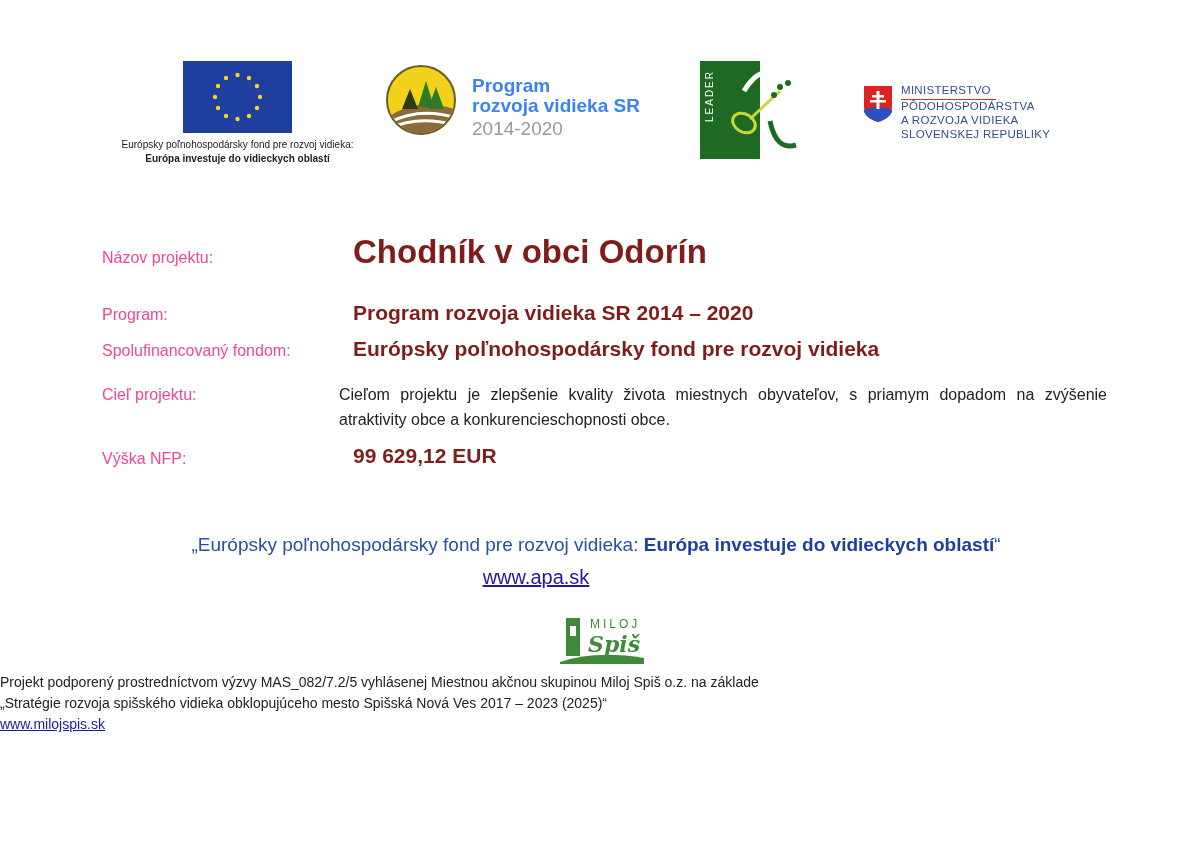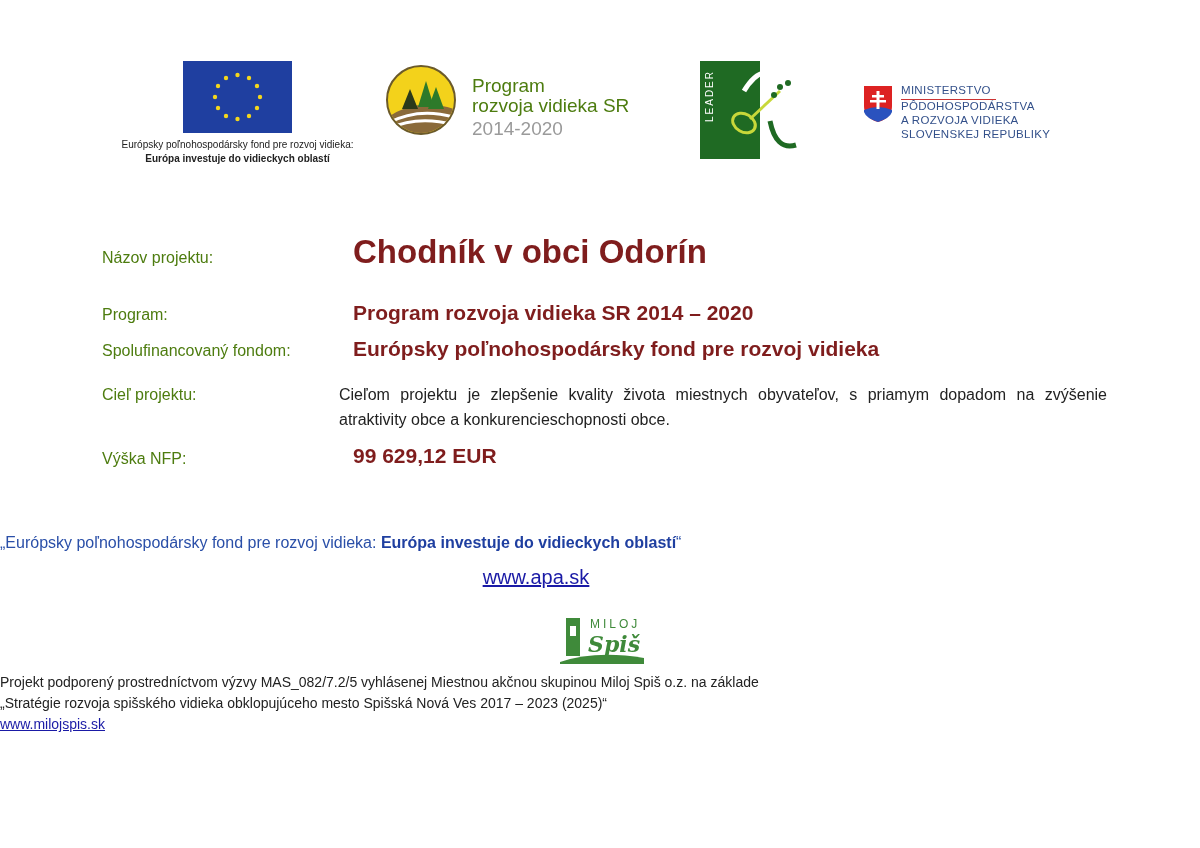--- a/index.html
+++ b/index.html
@@ -2,33 +2,33 @@
 <html><head>
 <meta charset="utf-8">
 <style>
   html, body { margin:0; padding:0; background:#ffffff; }
   body { width:1200px; height:848px; position:relative; overflow:hidden; font-family:"Liberation Sans", sans-serif; color:#111; }
   .abs { position:absolute; }
   
   .eu-flag { left:183px; top:61px; width:109px; height:72px; background:#1f3fa0; }
   .eu-caption { left:95px; top:138px; width:285px; text-align:center; font-size:10px; line-height:14px; color:#222; }
   .prv-circle { left:386px; top:65px; width:70px; height:70px; border-radius:50%; background:#f3d21b; border:2px solid #6b5a2a; box-sizing:border-box; overflow:hidden; }
-  .prv-text { left:472px; top:76px; font-size:19px; line-height:20px; font-weight:normal; color:#4d7c0f; }
+  .prv-text { left:472px; top:76px; font-size:19px; line-height:20px; font-weight:bold; color:#3b82f6; }
   .prv-year { left:472px; top:118px; font-size:19px; color:#9a9a9a; }
   .leader-bar { left:700px; top:61px; width:60px; height:98px; background:#1f6a23; }
   .leader-text { left:704px; top:70px; font-size:10px; color:#fff; writing-mode:vertical-rl; transform:rotate(180deg); letter-spacing:2px; }
   .min-shield { left:864px; top:86px; width:28px; height:36px; }
   .min-text { left:901px; top:83px; font-size:11.5px; line-height:14px; color:#33508a; letter-spacing:0.3px; }
   .min-line { left:901px; top:99px; width:95px; height:1px; background:#c33; }
   
-  .label { font-size:16px; color:#4d7c0f; }
+  .label { font-size:16px; color:#ec4899; }
   .value-title { font-size:33px; font-weight:bold; color:#7f1d1d; }
   .value-bold { font-size:21px; font-weight:bold; color:#7f1d1d; }
   .value-text { font-size:16px; line-height:25px; color:#222; text-align:justify; }
-  .quote { left:0; top:534px; width:1192px; text-align:left; font-size:16px; color:#2a4fa8; }
+  .quote { left:0; top:534px; width:1192px; text-align:center; font-size:19px; color:#2a4fa8; }
   .quote b { color:#1f3fa0; }
   .link { color:#1a1aa6; text-decoration:underline; }
   .apa { left:0; top:566px; width:1072px; text-align:center; font-size:20px; }
   .miloj { left:556px; top:612px; width:92px; height:52px; }
   .footer { left:0; width:1200px; font-size:14px; color:#222; }
 </style>
 </head>
 <body>
 
 <div class="abs eu-flag">

